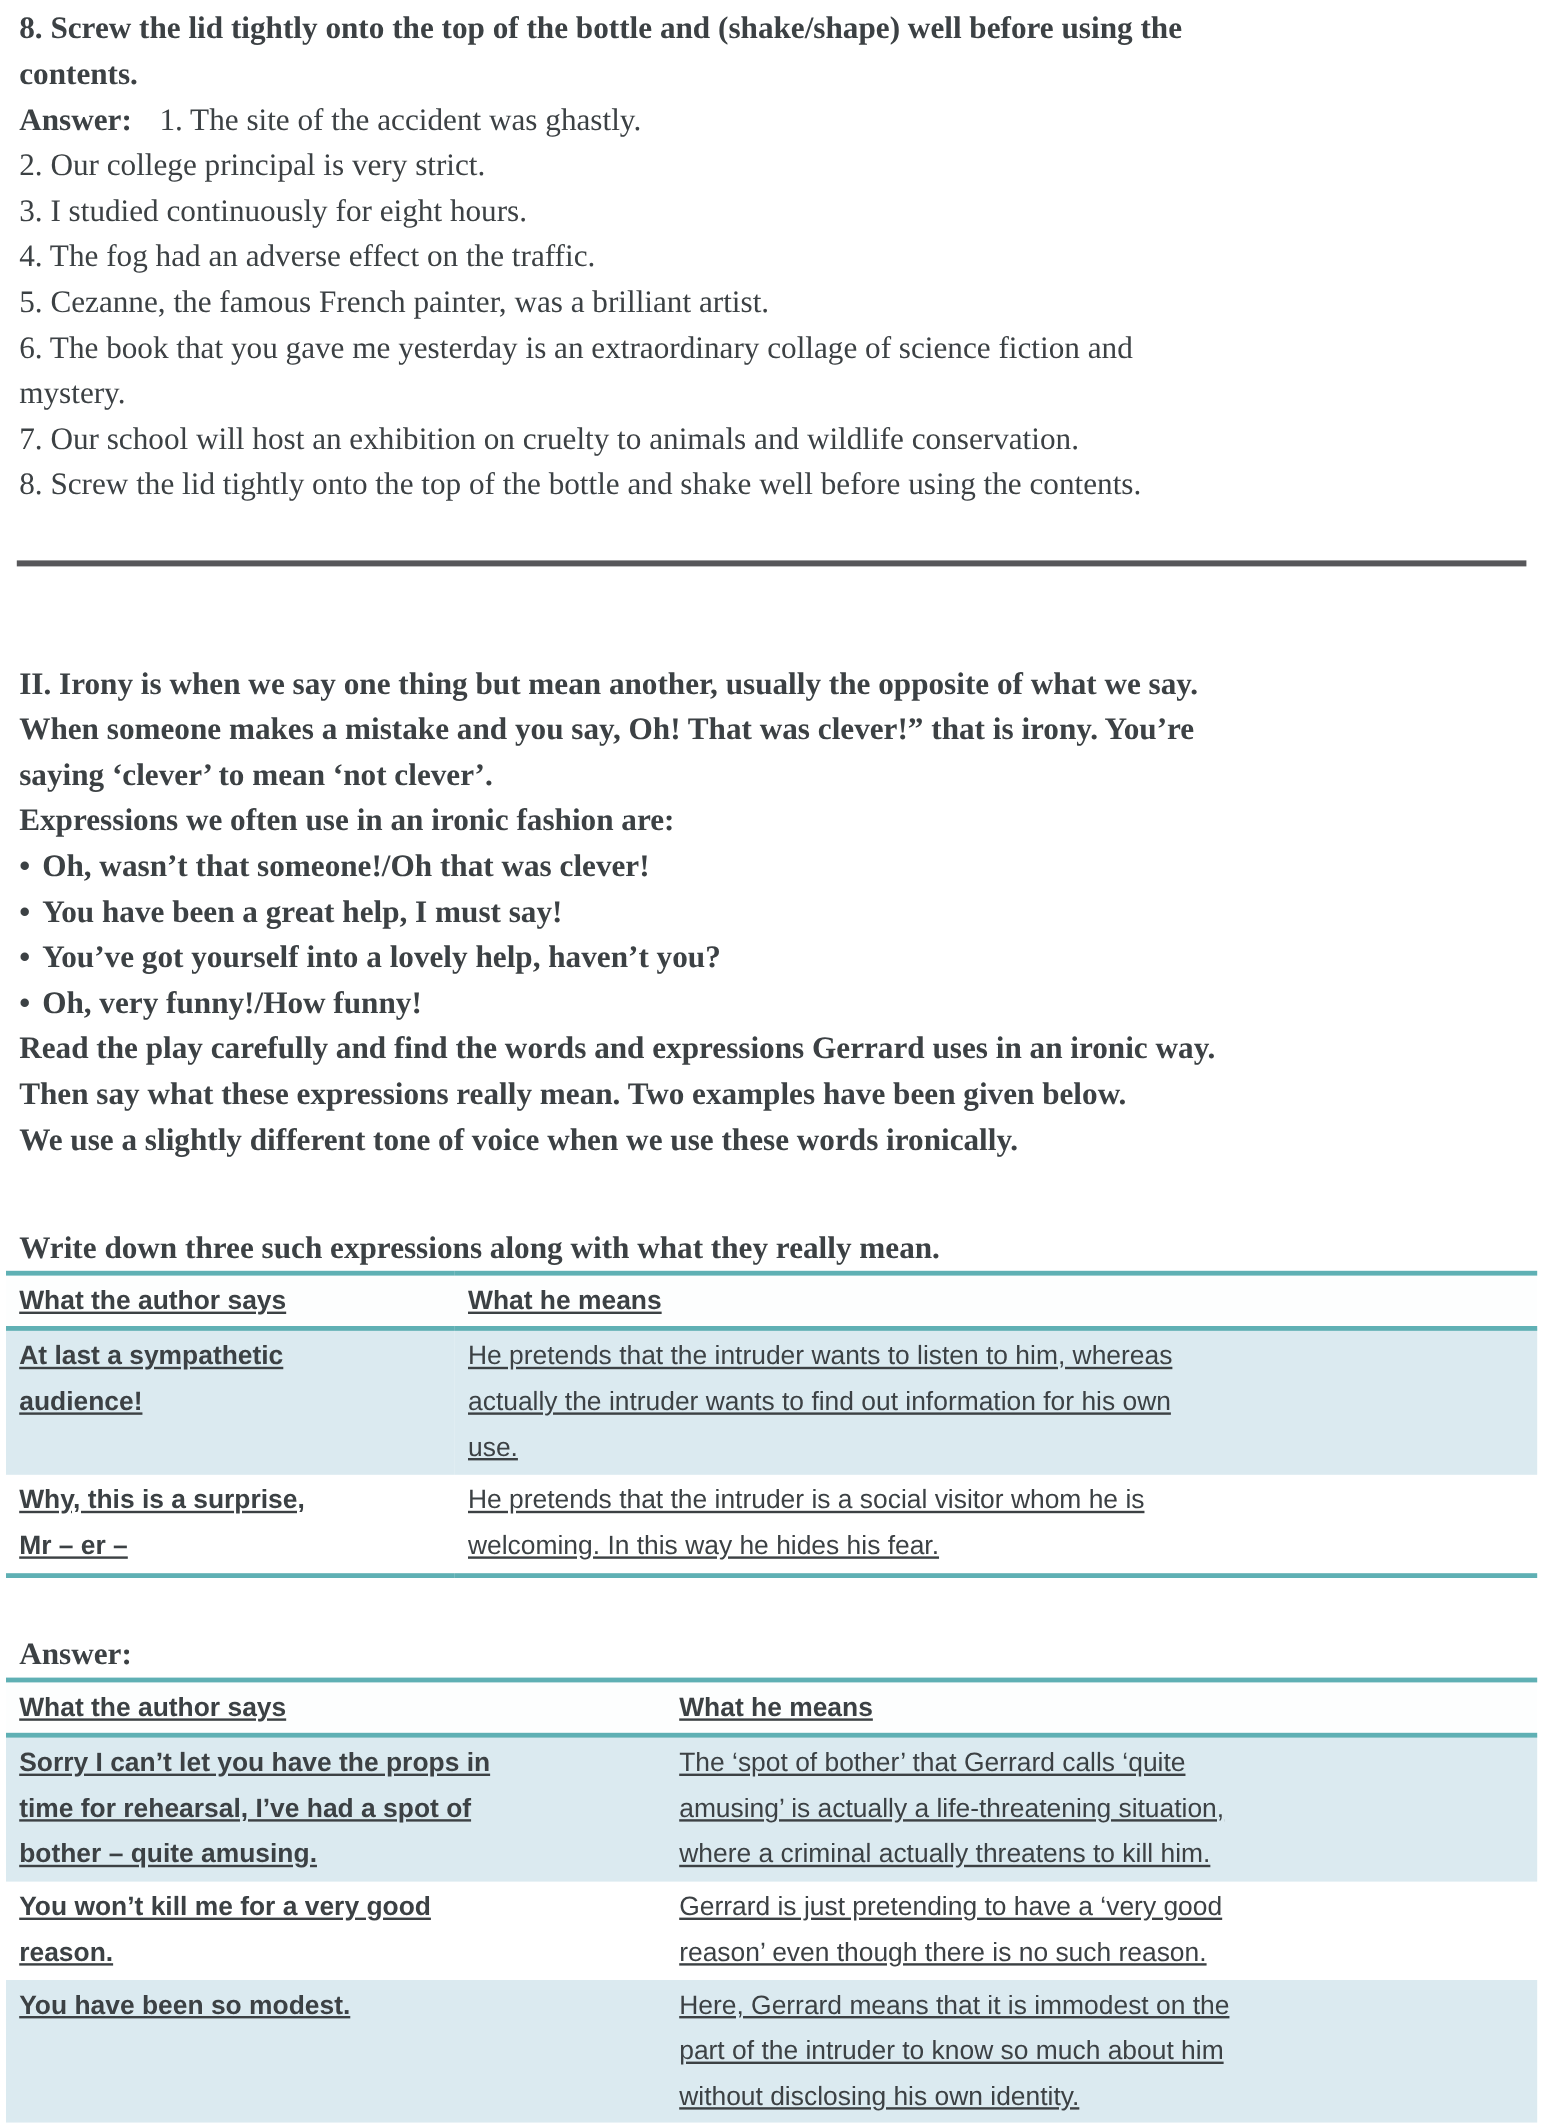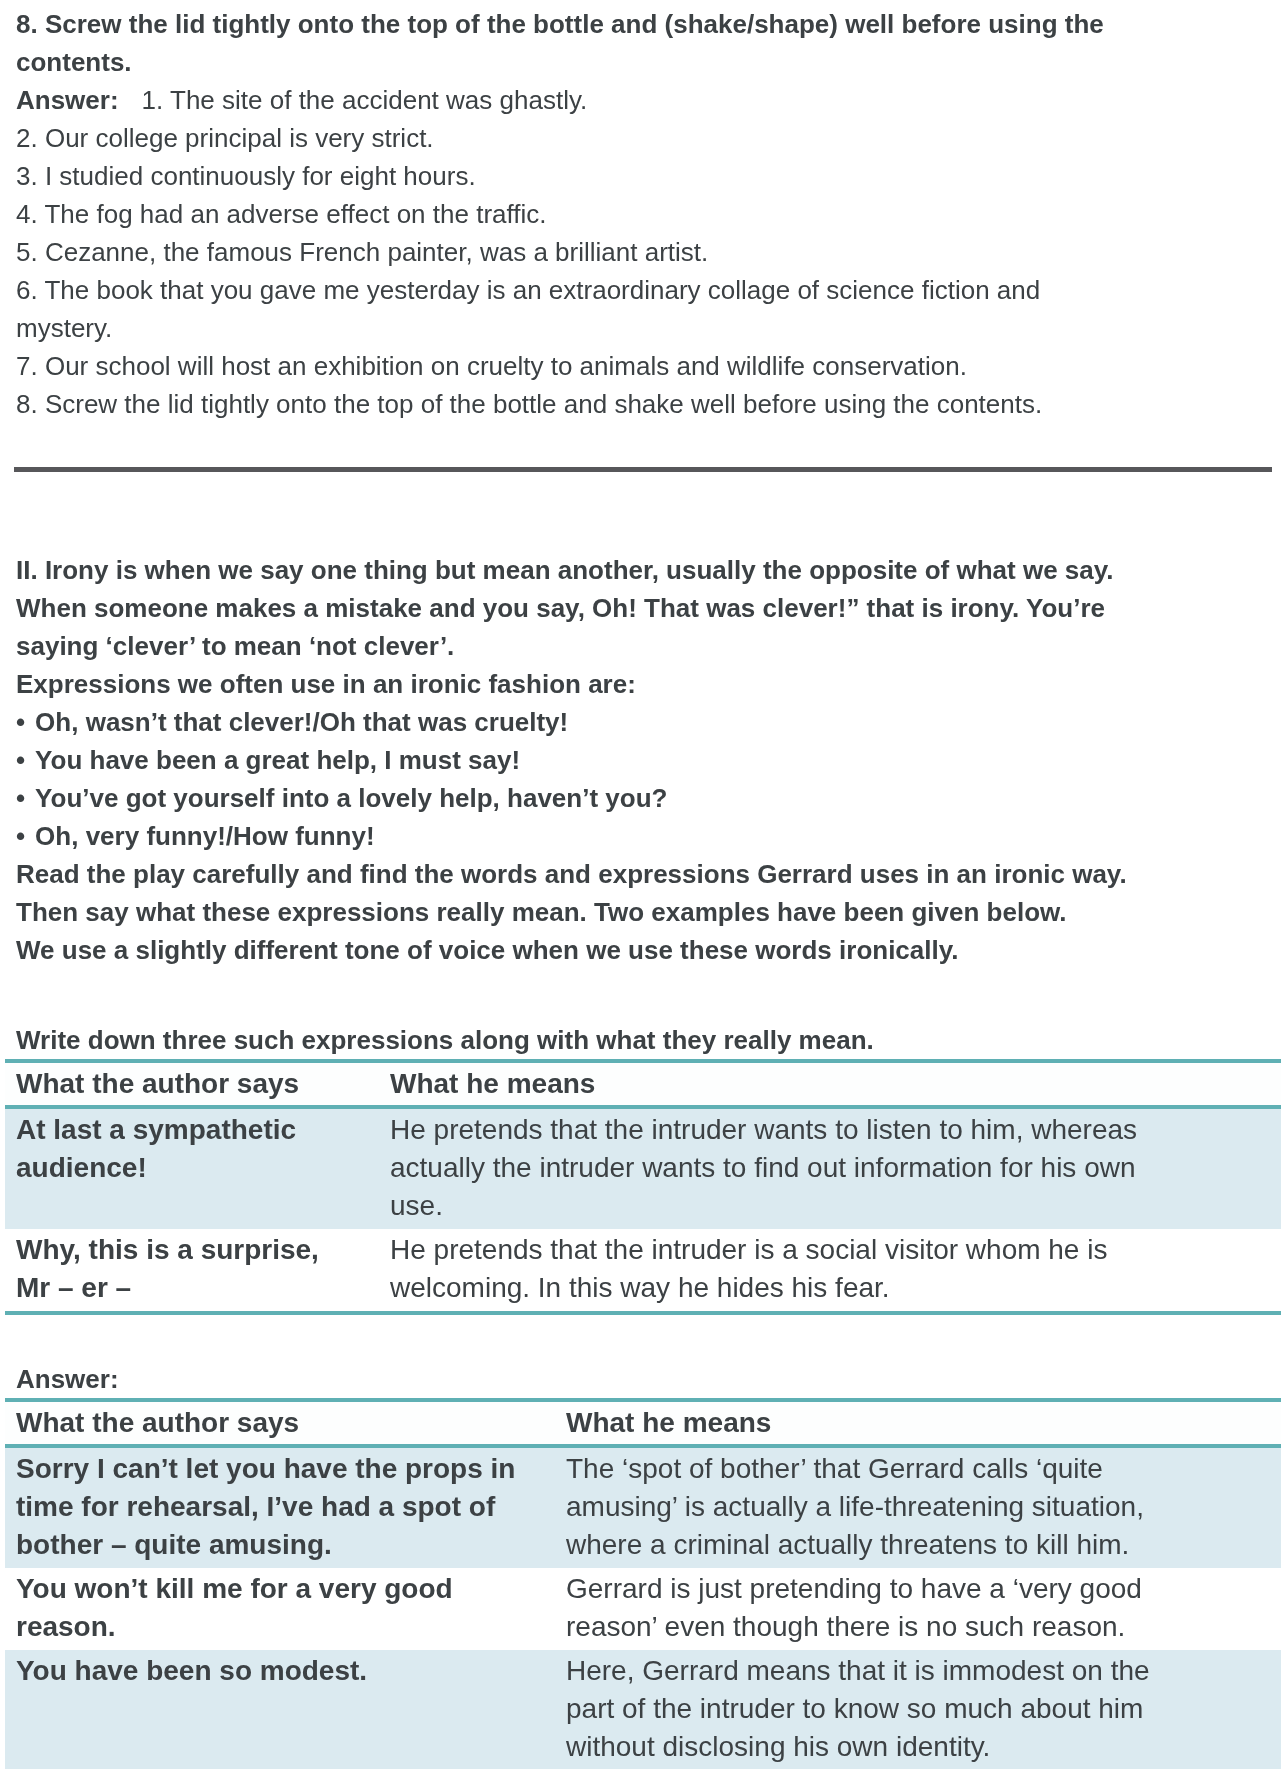--- a/index.html
+++ b/index.html
@@ -14,40 +14,41 @@
     width:1286px;
     height:1769px;
     background:#ffffff;
     overflow:hidden;
     font-family:"Liberation Sans", sans-serif;
     font-size:26px;
     line-height:38px;
     color:var(--text);
   }
   .content{padding:5px 10px 0 16px;}
-  p{margin:0;white-space:pre-line;}
+  p{margin:0;white-space:pre-line;font-family:Liberation Serif, serif;}
   .b{font-weight:bold;}
   .inline-gap{margin-left:23px;}
   .bullet{margin-right:10px;font-weight:bold;}
   .divider{
     height:5px;
     background:var(--divider);
     margin:44px 14px 74px 14px;
   }
   .write-down{margin-top:52px;}
   .answer2{margin-top:40px;}
   table{
     border-collapse:collapse;
     table-layout:fixed;
     width:1276px;
     margin:0 5px;
     border-top:4px solid var(--teal);
     border-bottom:4px solid var(--teal);
-    font-size:28px;
+    font-size:22px;
     line-height:38px;
+    text-decoration:underline;
   }
   thead th{
     border-bottom:4px solid var(--teal);
     background:#fdfefe;
     font-weight:bold;
     text-align:left;
     vertical-align:middle;
     padding:2px 8px 2px 11px;
     white-space:pre-line;
   }
@@ -80,21 +81,21 @@
     <p>8. Screw the lid tightly onto the top of the bottle and shake well before using the contents.</p>
   </div>
 
   <div class="divider"></div>
 
   <div class="content">
     <p class="b">II. Irony is when we say one thing but mean another, usually the opposite of what we say.
 When someone makes a mistake and you say, Oh! That was clever!” that is irony. You’re
 saying ‘clever’ to mean ‘not clever’.</p>
     <p class="b">Expressions we often use in an ironic fashion are:</p>
-    <p class="b"><span class="bullet">•</span><span>Oh, wasn’t that clever!/Oh that was cruelty!</span></p>
+    <p class="b"><span class="bullet">•</span><span>Oh, wasn’t that someone!/Oh that was clever!</span></p>
     <p class="b"><span class="bullet">•</span><span>You have been a great help, I must say!</span></p>
     <p class="b"><span class="bullet">•</span><span>You’ve got yourself into a lovely help, haven’t you?</span></p>
     <p class="b"><span class="bullet">•</span><span>Oh, very funny!/How funny!</span></p>
     <p class="b">Read the play carefully and find the words and expressions Gerrard uses in an ironic way.
 Then say what these expressions really mean. Two examples have been given below.</p>
     <p class="b">We use a slightly different tone of voice when we use these words ironically.</p>
     <p class="b write-down">Write down three such expressions along with what they really mean.</p>
   </div>
 
   <table class="t1">

